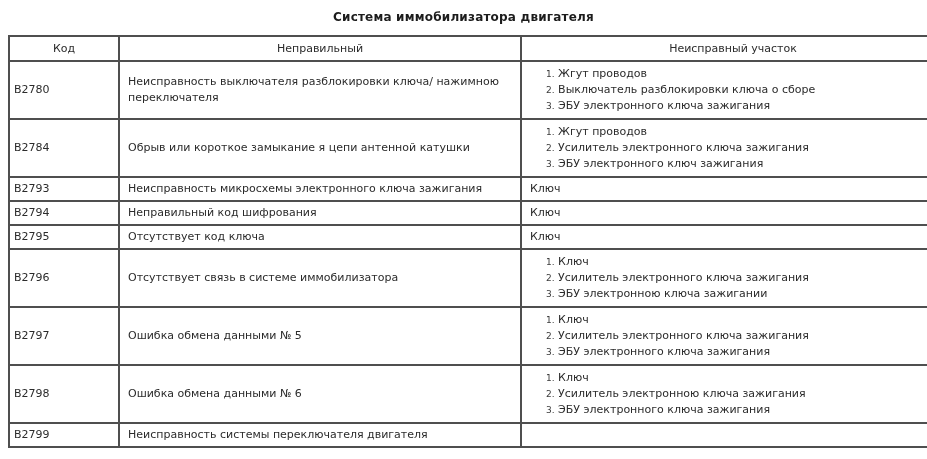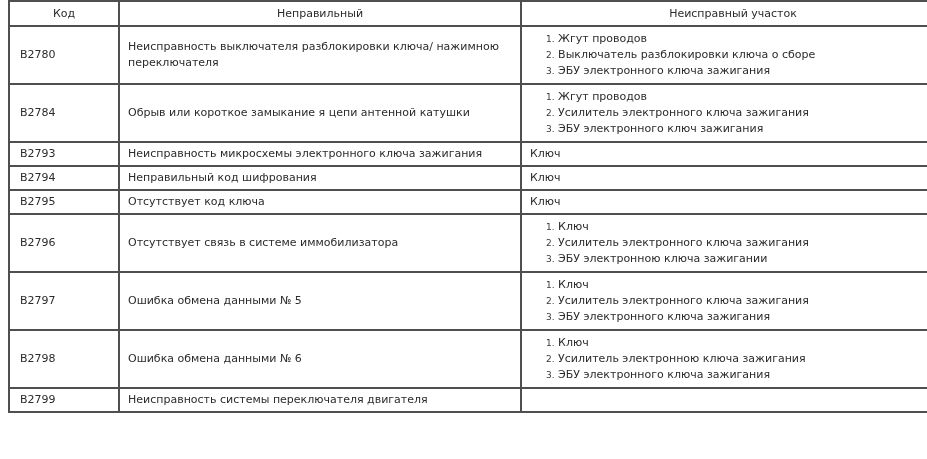--- a/index.html
+++ b/index.html
@@ -41,33 +41,34 @@
     text-align: center;
     padding: 2px 20px;
     color: #2b2b2b;
   }
   td {
     vertical-align: middle;
     padding: 3px 8px;
     line-height: 16px;
     height: 21px;
   }
-  td.col-code { padding-left: 10px; }
+  td.col-code { padding-left: 4px; }
   tr.row-tall td { height: 58px; }
   .area-list { padding-left: 16px; }
   .area-item { line-height: 16px; white-space: nowrap; }
   .area-item .num {
     font-size: 9px;
     color: #3a3a3a;
   }
 </style>
 </head>
 <body style="color: rgb(43, 43, 43); background: rgb(255, 255, 255);">
 
 <div class="page">
+  <div class="title">Система иммобилизатора двигателя</div>
 
   <table class="fault-table">
     <colgroup>
       <col style="width:110px">
       <col style="width:402px">
       <col style="width:424px">
     </colgroup>
     <thead>
       <tr>
         <th>Код</th>

